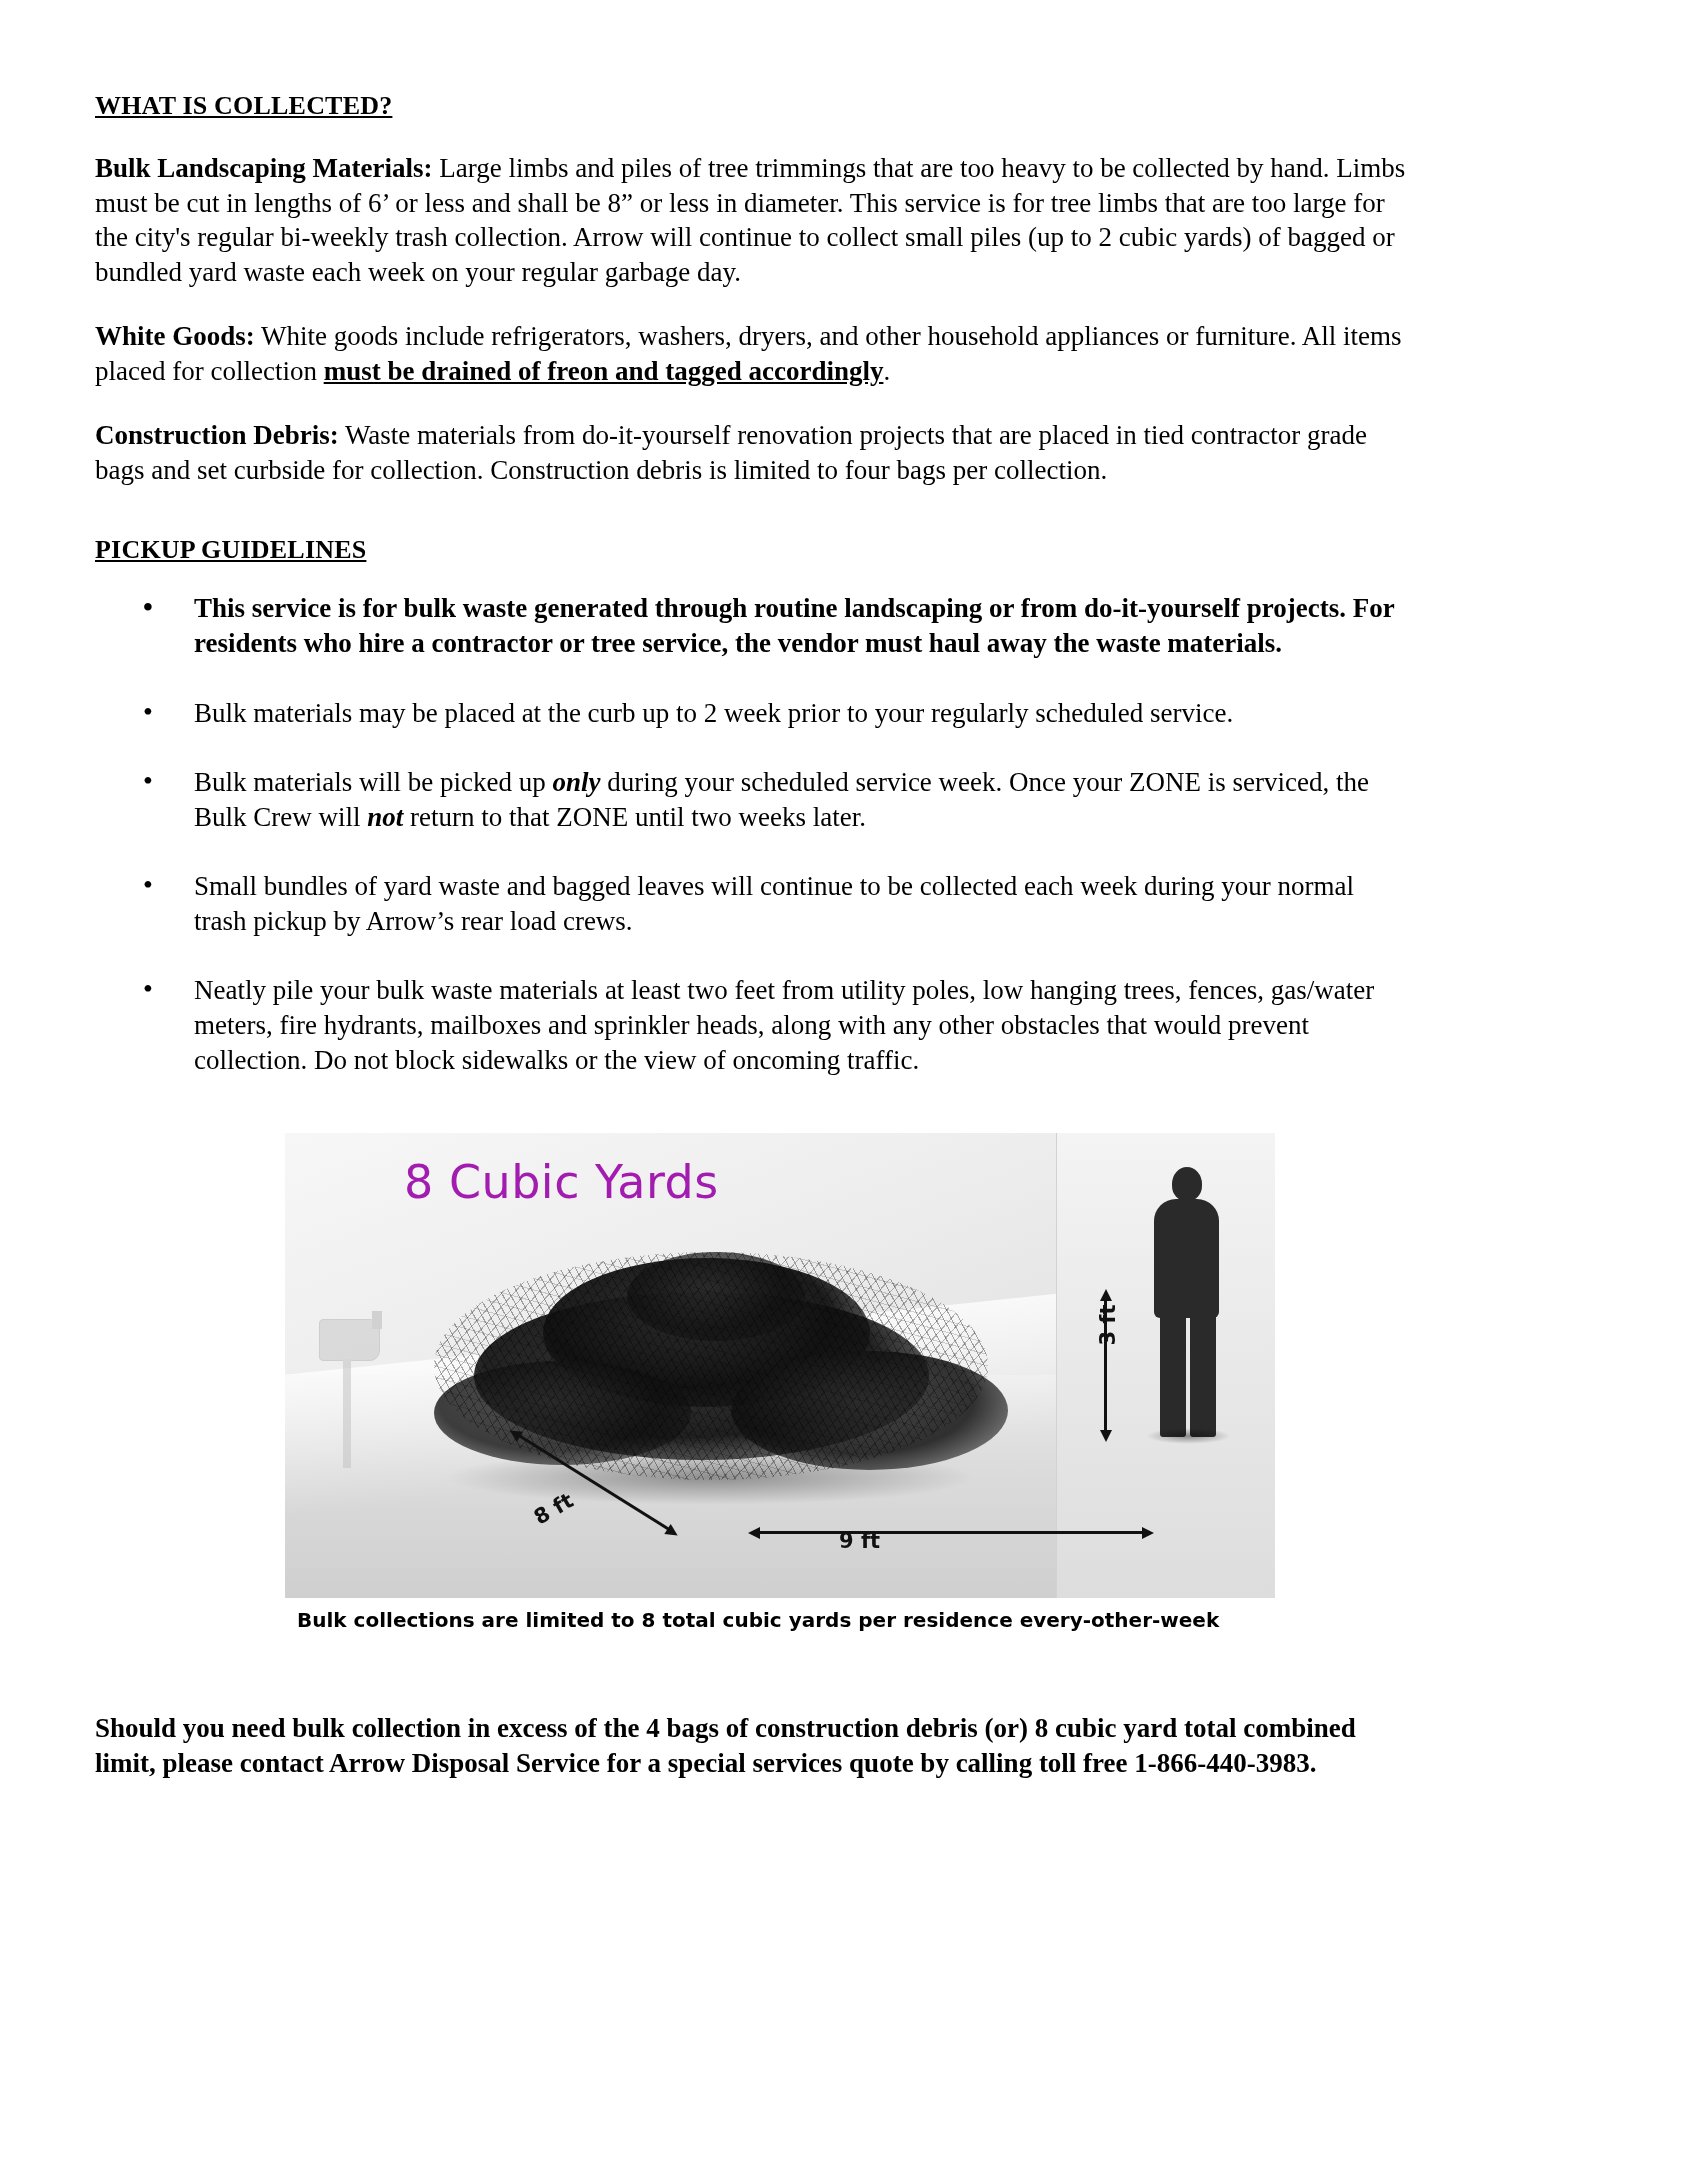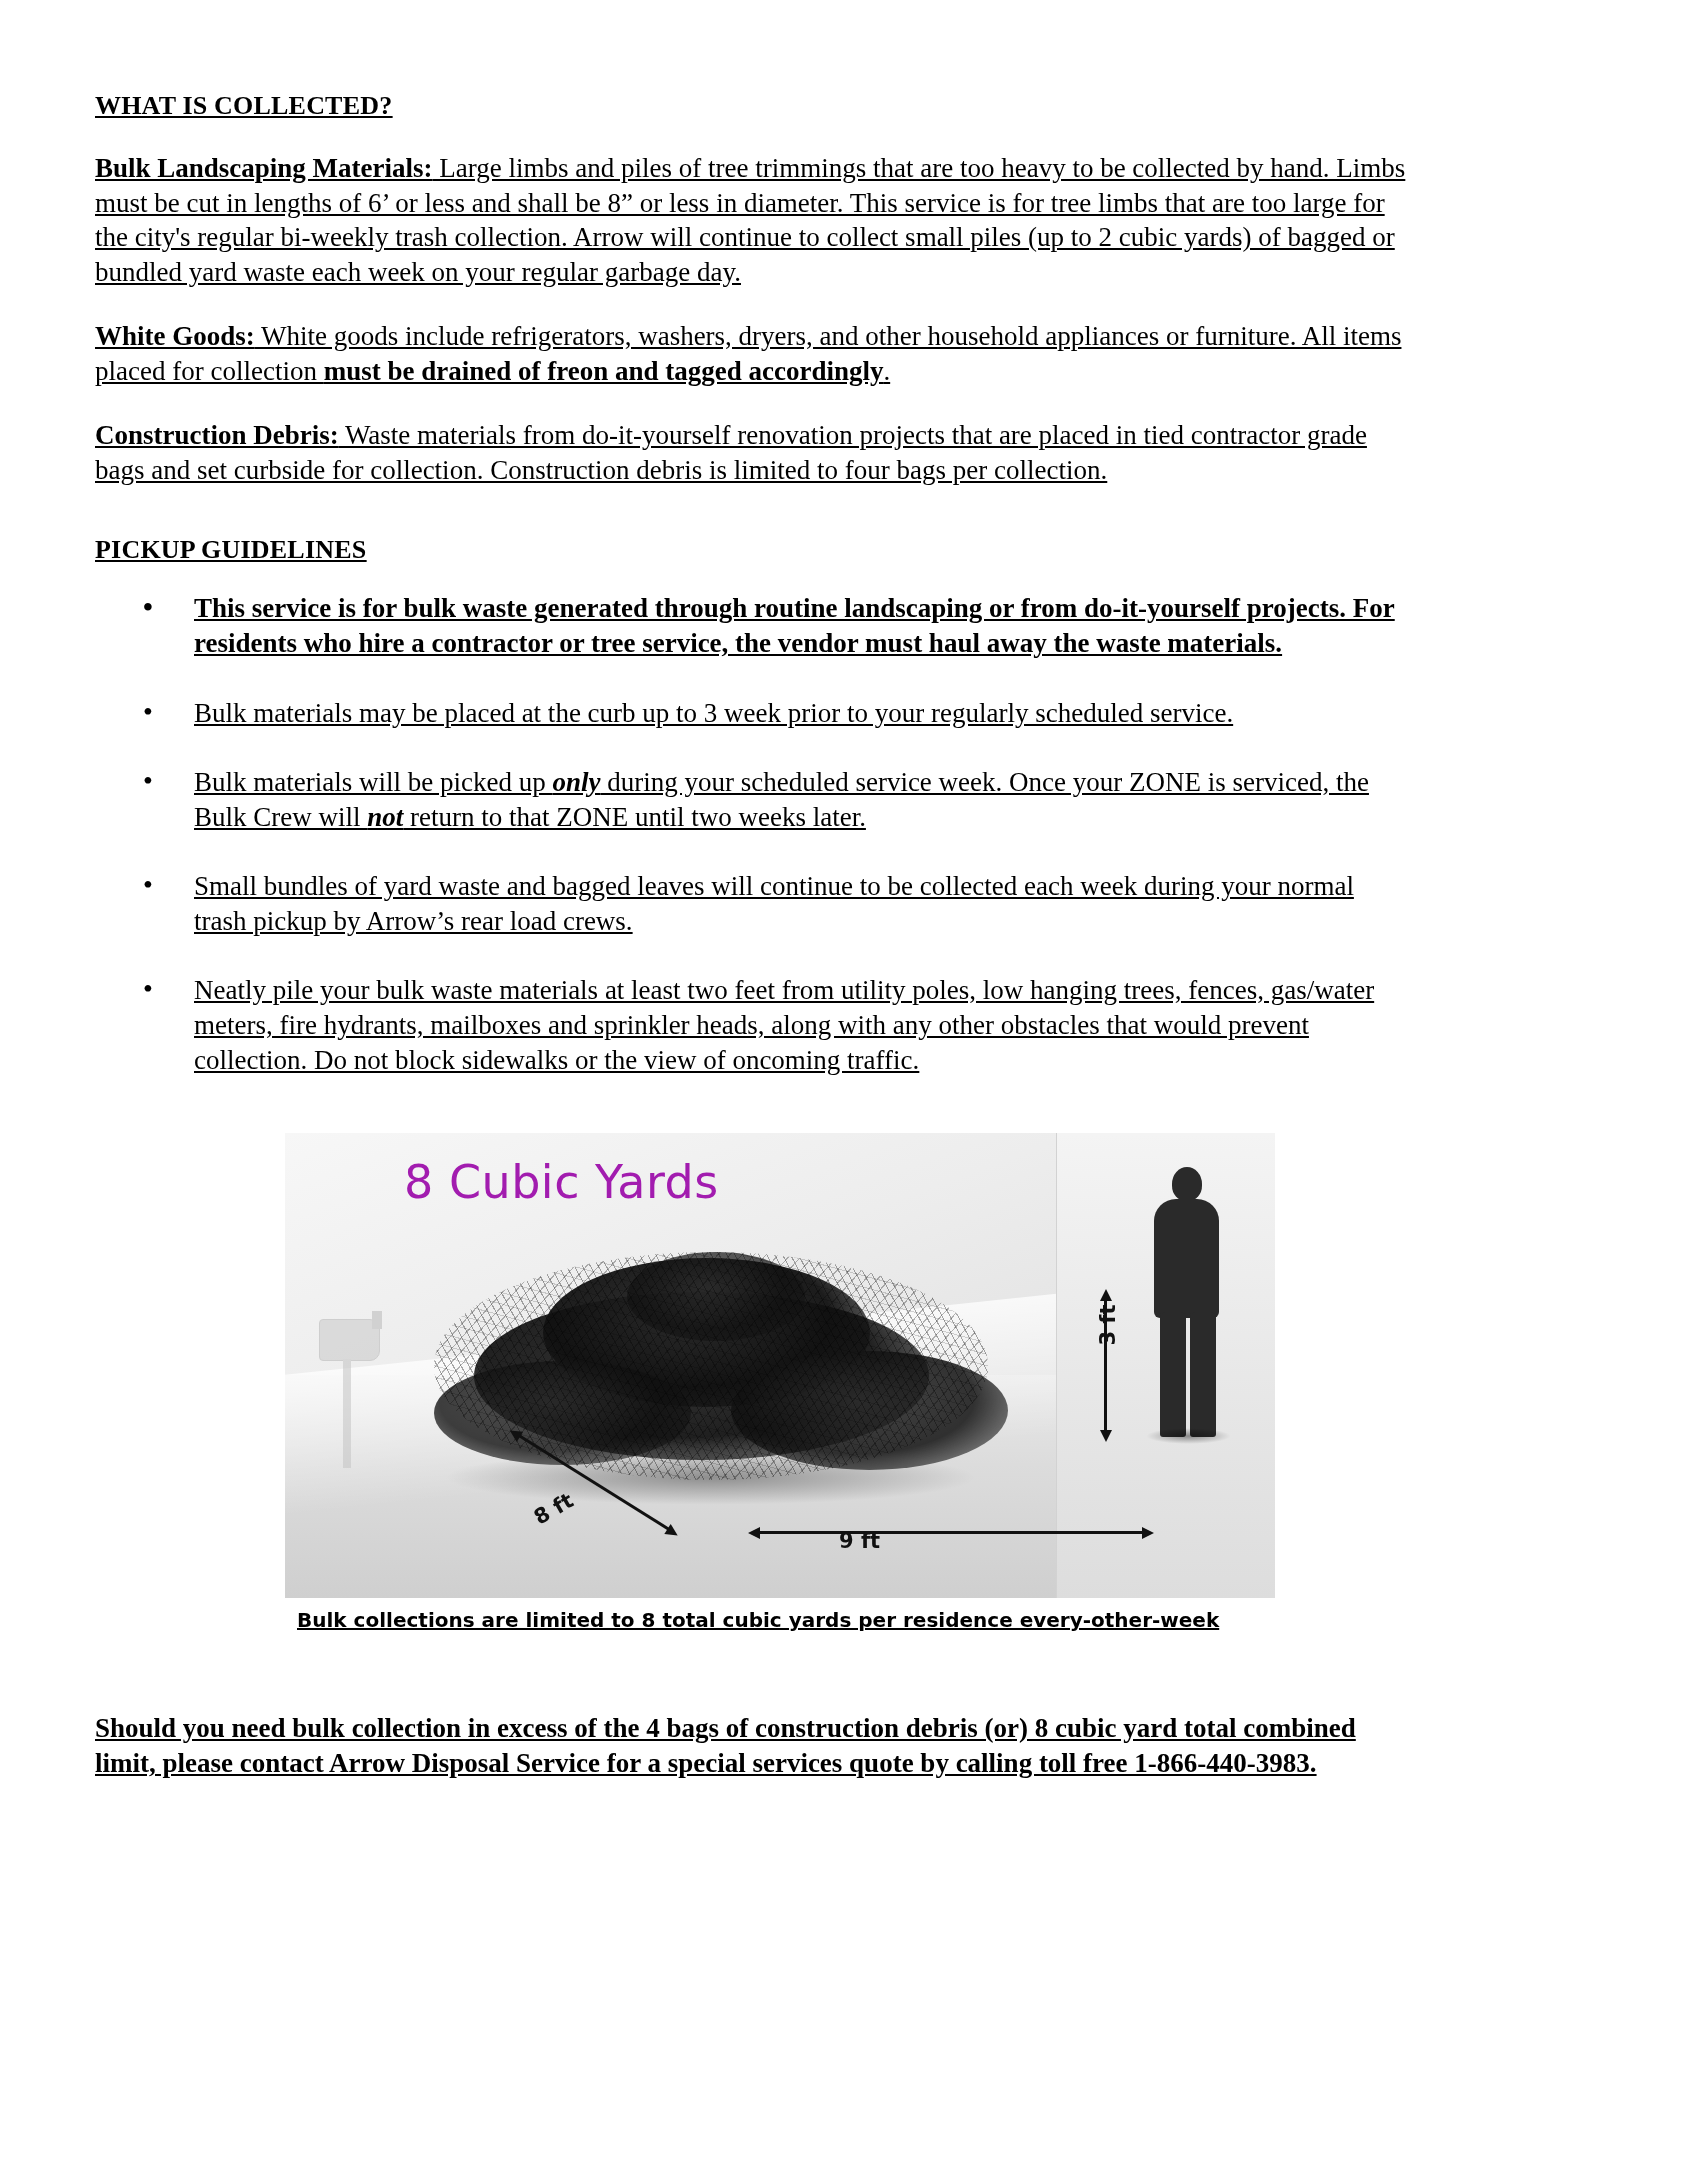--- a/index.html
+++ b/index.html
@@ -12,21 +12,20 @@
     min-height: 2178px;
     font-family: "Liberation Serif", serif;
     color: #000000;
   }
   .page {
     position: relative;
     width: 1514px;
     min-height: 2178px;
     box-sizing: border-box;
     padding: 91px 107px 63px 95px;
-    text-decoration: underline;
   }
   .heading {
     font-family: "Liberation Serif", serif;
     font-weight: bold;
     font-size: 26px;
     text-decoration: underline;
     letter-spacing: 0.2px;
     margin: 0 0 30px 0;
   }
   .para {
@@ -302,21 +301,21 @@
   <p class="para"><span class="lead">Bulk Landscaping Materials:</span><span> Large limbs and piles of tree trimmings that are too heavy to be collected by hand. Limbs must be cut in lengths of 6’ or less and shall be 8” or less in diameter.  This service is for tree limbs that are too large for the city's regular bi-weekly trash collection. Arrow will continue to collect small piles (up to 2 cubic yards) of bagged or bundled yard waste each week on your regular garbage day.</span></p>
 
   <p class="para"><span class="lead">White Goods:</span><span> White goods include refrigerators, washers, dryers, and other household appliances or furniture. All items placed for collection </span><span class="u-bold">must be drained of freon and tagged accordingly</span><span>.</span></p>
 
   <p class="para"><span class="lead">Construction Debris:</span><span> Waste materials from do-it-yourself renovation projects that are placed in tied contractor grade bags and set curbside for collection. Construction debris is limited to four bags per collection.</span></p>
 
   <h2 class="heading2">PICKUP GUIDELINES</h2>
 
   <ul class="guidelines">
     <li class="bold"><span>This service is for bulk waste generated through routine landscaping or from do-it-yourself projects.  For residents who hire a contractor or tree service, the vendor must haul away the waste materials.</span></li>
-    <li><span>Bulk materials may be placed at the curb up to 3 week prior to your regularly scheduled service.</span></li>
+    <li><span>Bulk materials may be placed at the curb up to 2 week prior to your regularly scheduled service.</span></li>
     <li><span>Bulk materials will be picked up </span><span class="ital-bold">only</span><span> during your scheduled service week. Once your ZONE is serviced, the Bulk Crew will </span><span class="ital-bold">not</span><span> return to that ZONE until two weeks later.</span></li>
     <li><span>Small bundles of yard waste and bagged leaves will continue to be collected each week during your normal trash pickup by Arrow’s rear load crews.</span></li>
     <li><span>Neatly pile your bulk waste materials at least two feet from utility poles, low hanging trees, fences, gas/water meters, fire hydrants, mailboxes and sprinkler heads, along with any other obstacles that would prevent collection. Do not block sidewalks or the view of oncoming traffic.</span></li>
   </ul>
 
   <div class="figure">
     <div class="figure-frame">
       <div class="fig-bg"></div>
       <div class="fig-floor"></div>
       <div class="fig-diag"></div>

